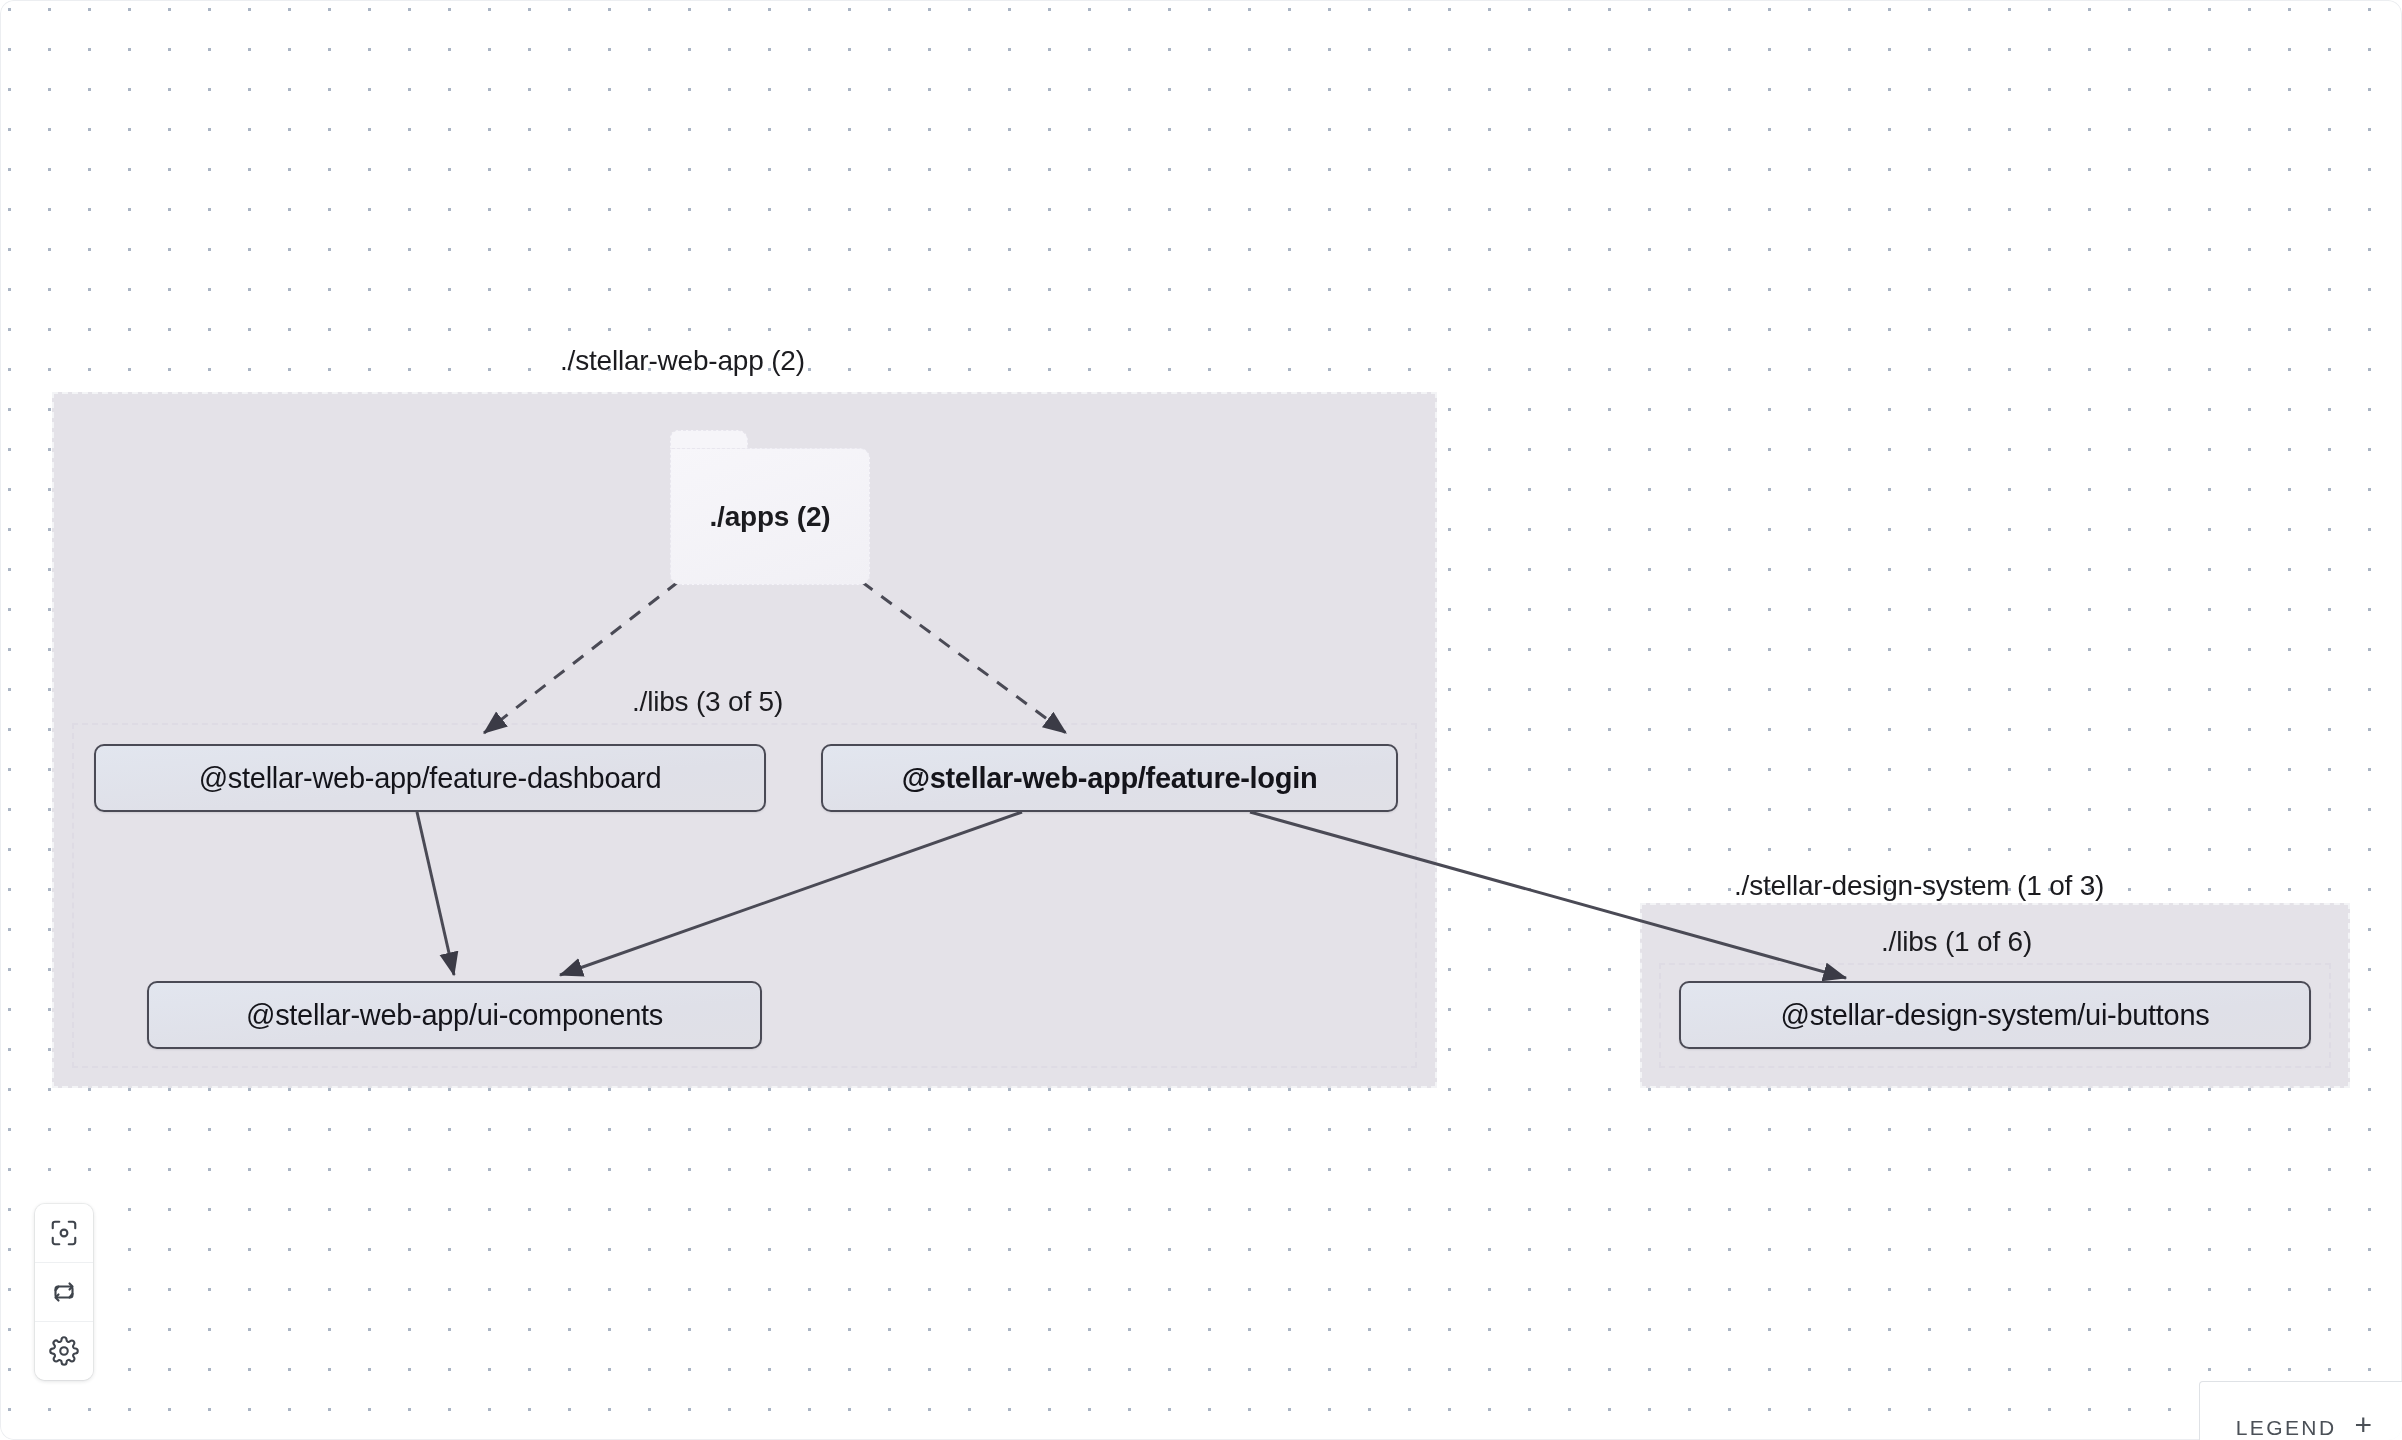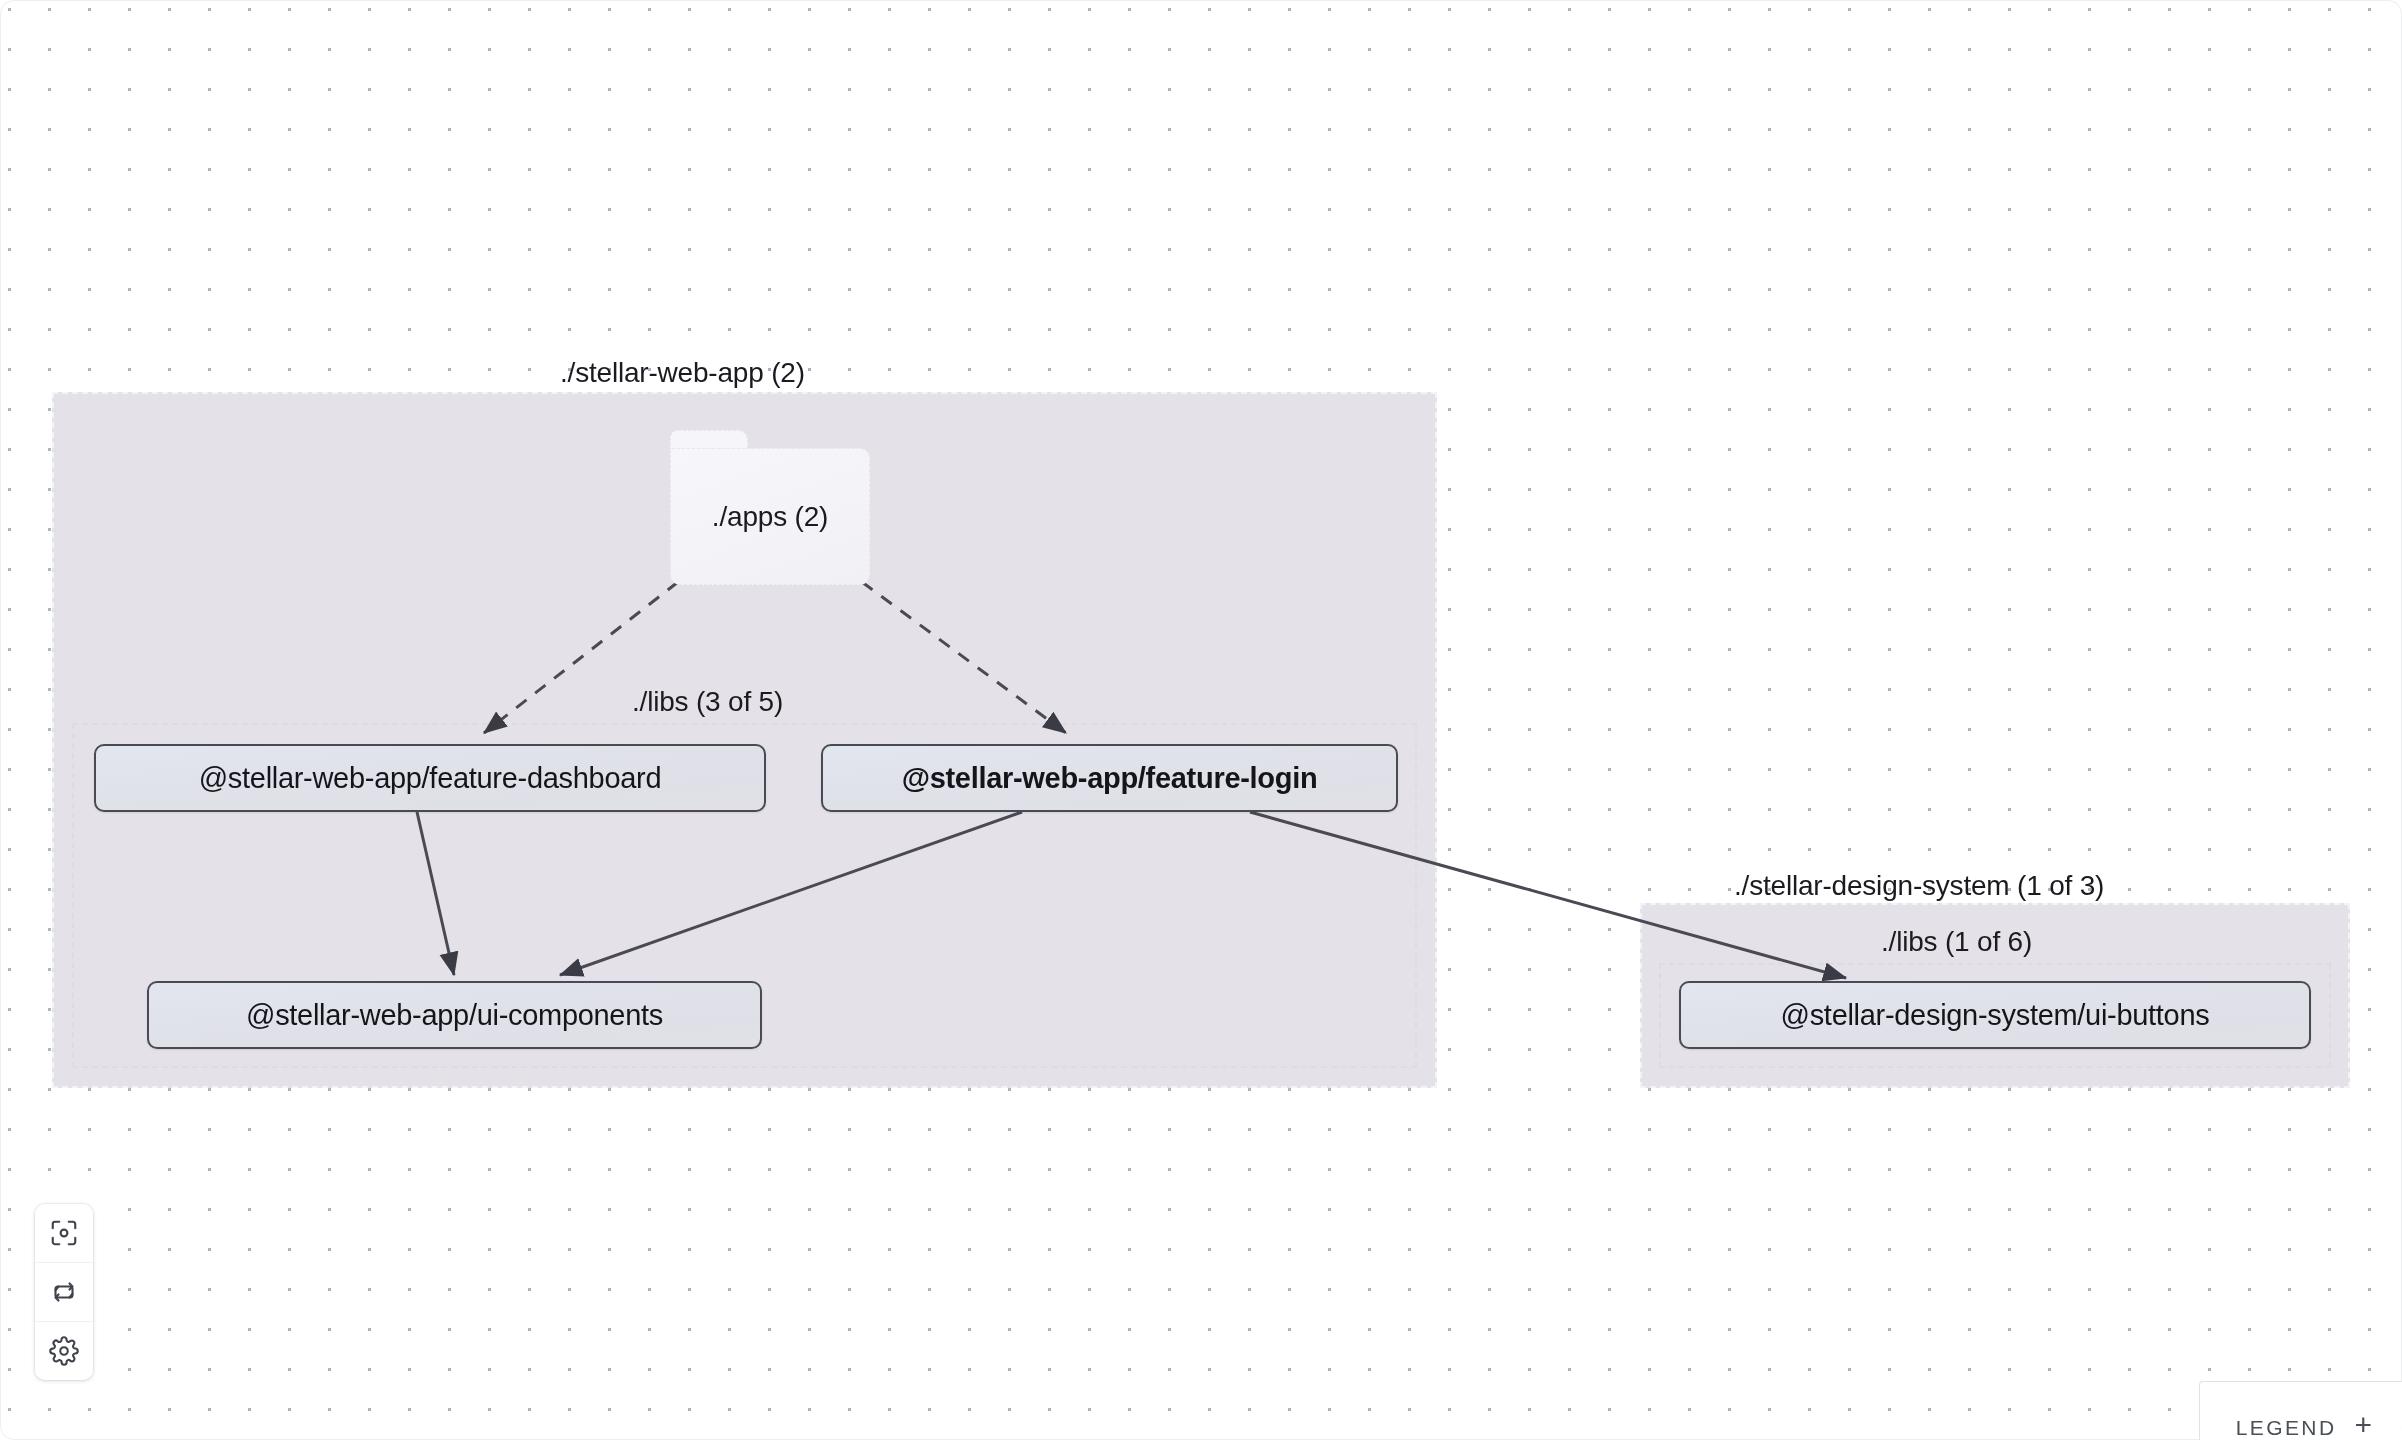--- a/index.html
+++ b/index.html
@@ -45,20 +45,21 @@
     color: #1b1b1f;
     white-space: nowrap;
     letter-spacing: -0.2px;
     line-height: 1;
   }
 
   
   .folder {
     position: absolute;
     box-sizing: border-box;
+    font-weight: bold;
   }
   .folder-tab {
     position: absolute;
     left: 0;
     top: 0;
     width: 78px;
     height: 24px;
     background: #f6f5f9;
     border-top-left-radius: 8px;
     border-top-right-radius: 10px;
@@ -168,21 +169,21 @@
     color: #4b5057;
     line-height: 1;
     font-weight: 300;
   }
 </style>
 </head>
 <body>
 
 <div id="canvas">
 
-  <div class="group-label" style="left:560px; top:347px;margin-top:12px;">./stellar-web-app (2)</div>
+  <div class="group-label" style="left:560px; top:347px;">./stellar-web-app (2)</div>
 
   <div class="group" style="left:52px; top:392px; width:1385px; height:696px;"></div>
 
   <div class="group-label" style="left:632px; top:688px;">./libs (3 of 5)</div>
 
   <div class="group inner" style="left:72px; top:723px; width:1345px; height:345px;"></div>
 
   <div class="group-label" style="left:1734px; top:872px;">./stellar-design-system (1 of 3)</div>
 
   <div class="group" style="left:1640px; top:903px; width:710px; height:185px;"></div>

